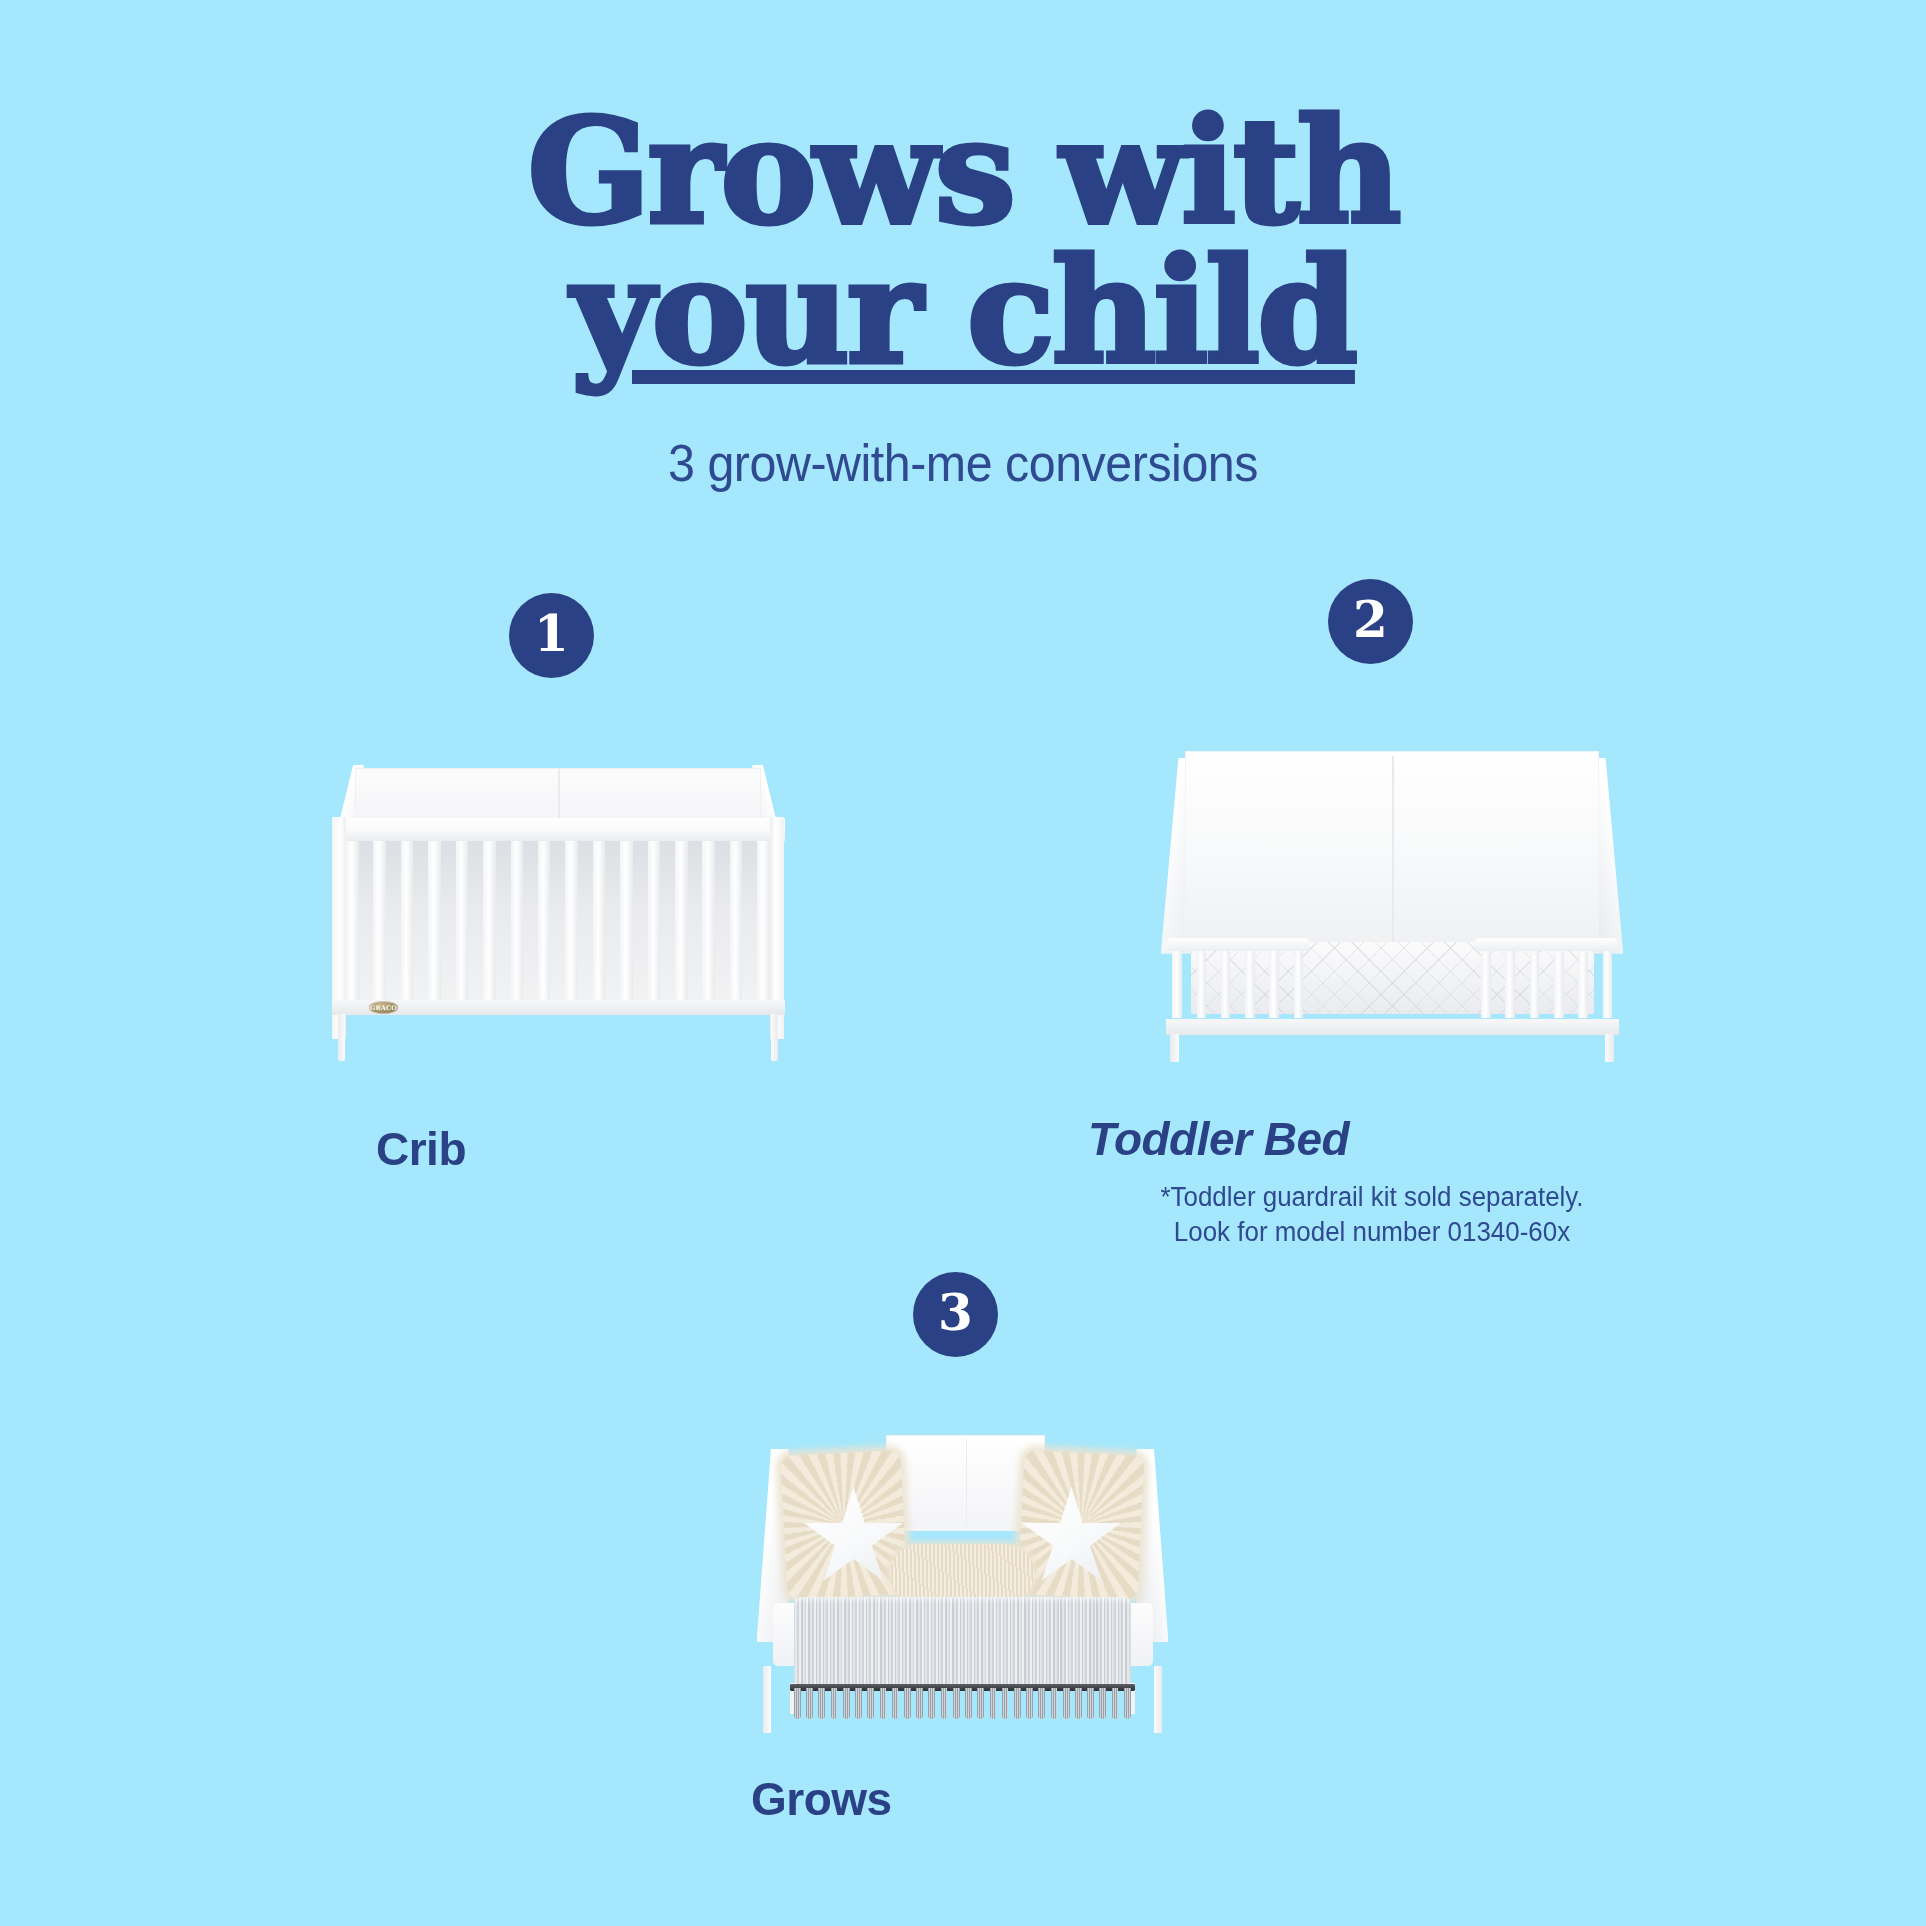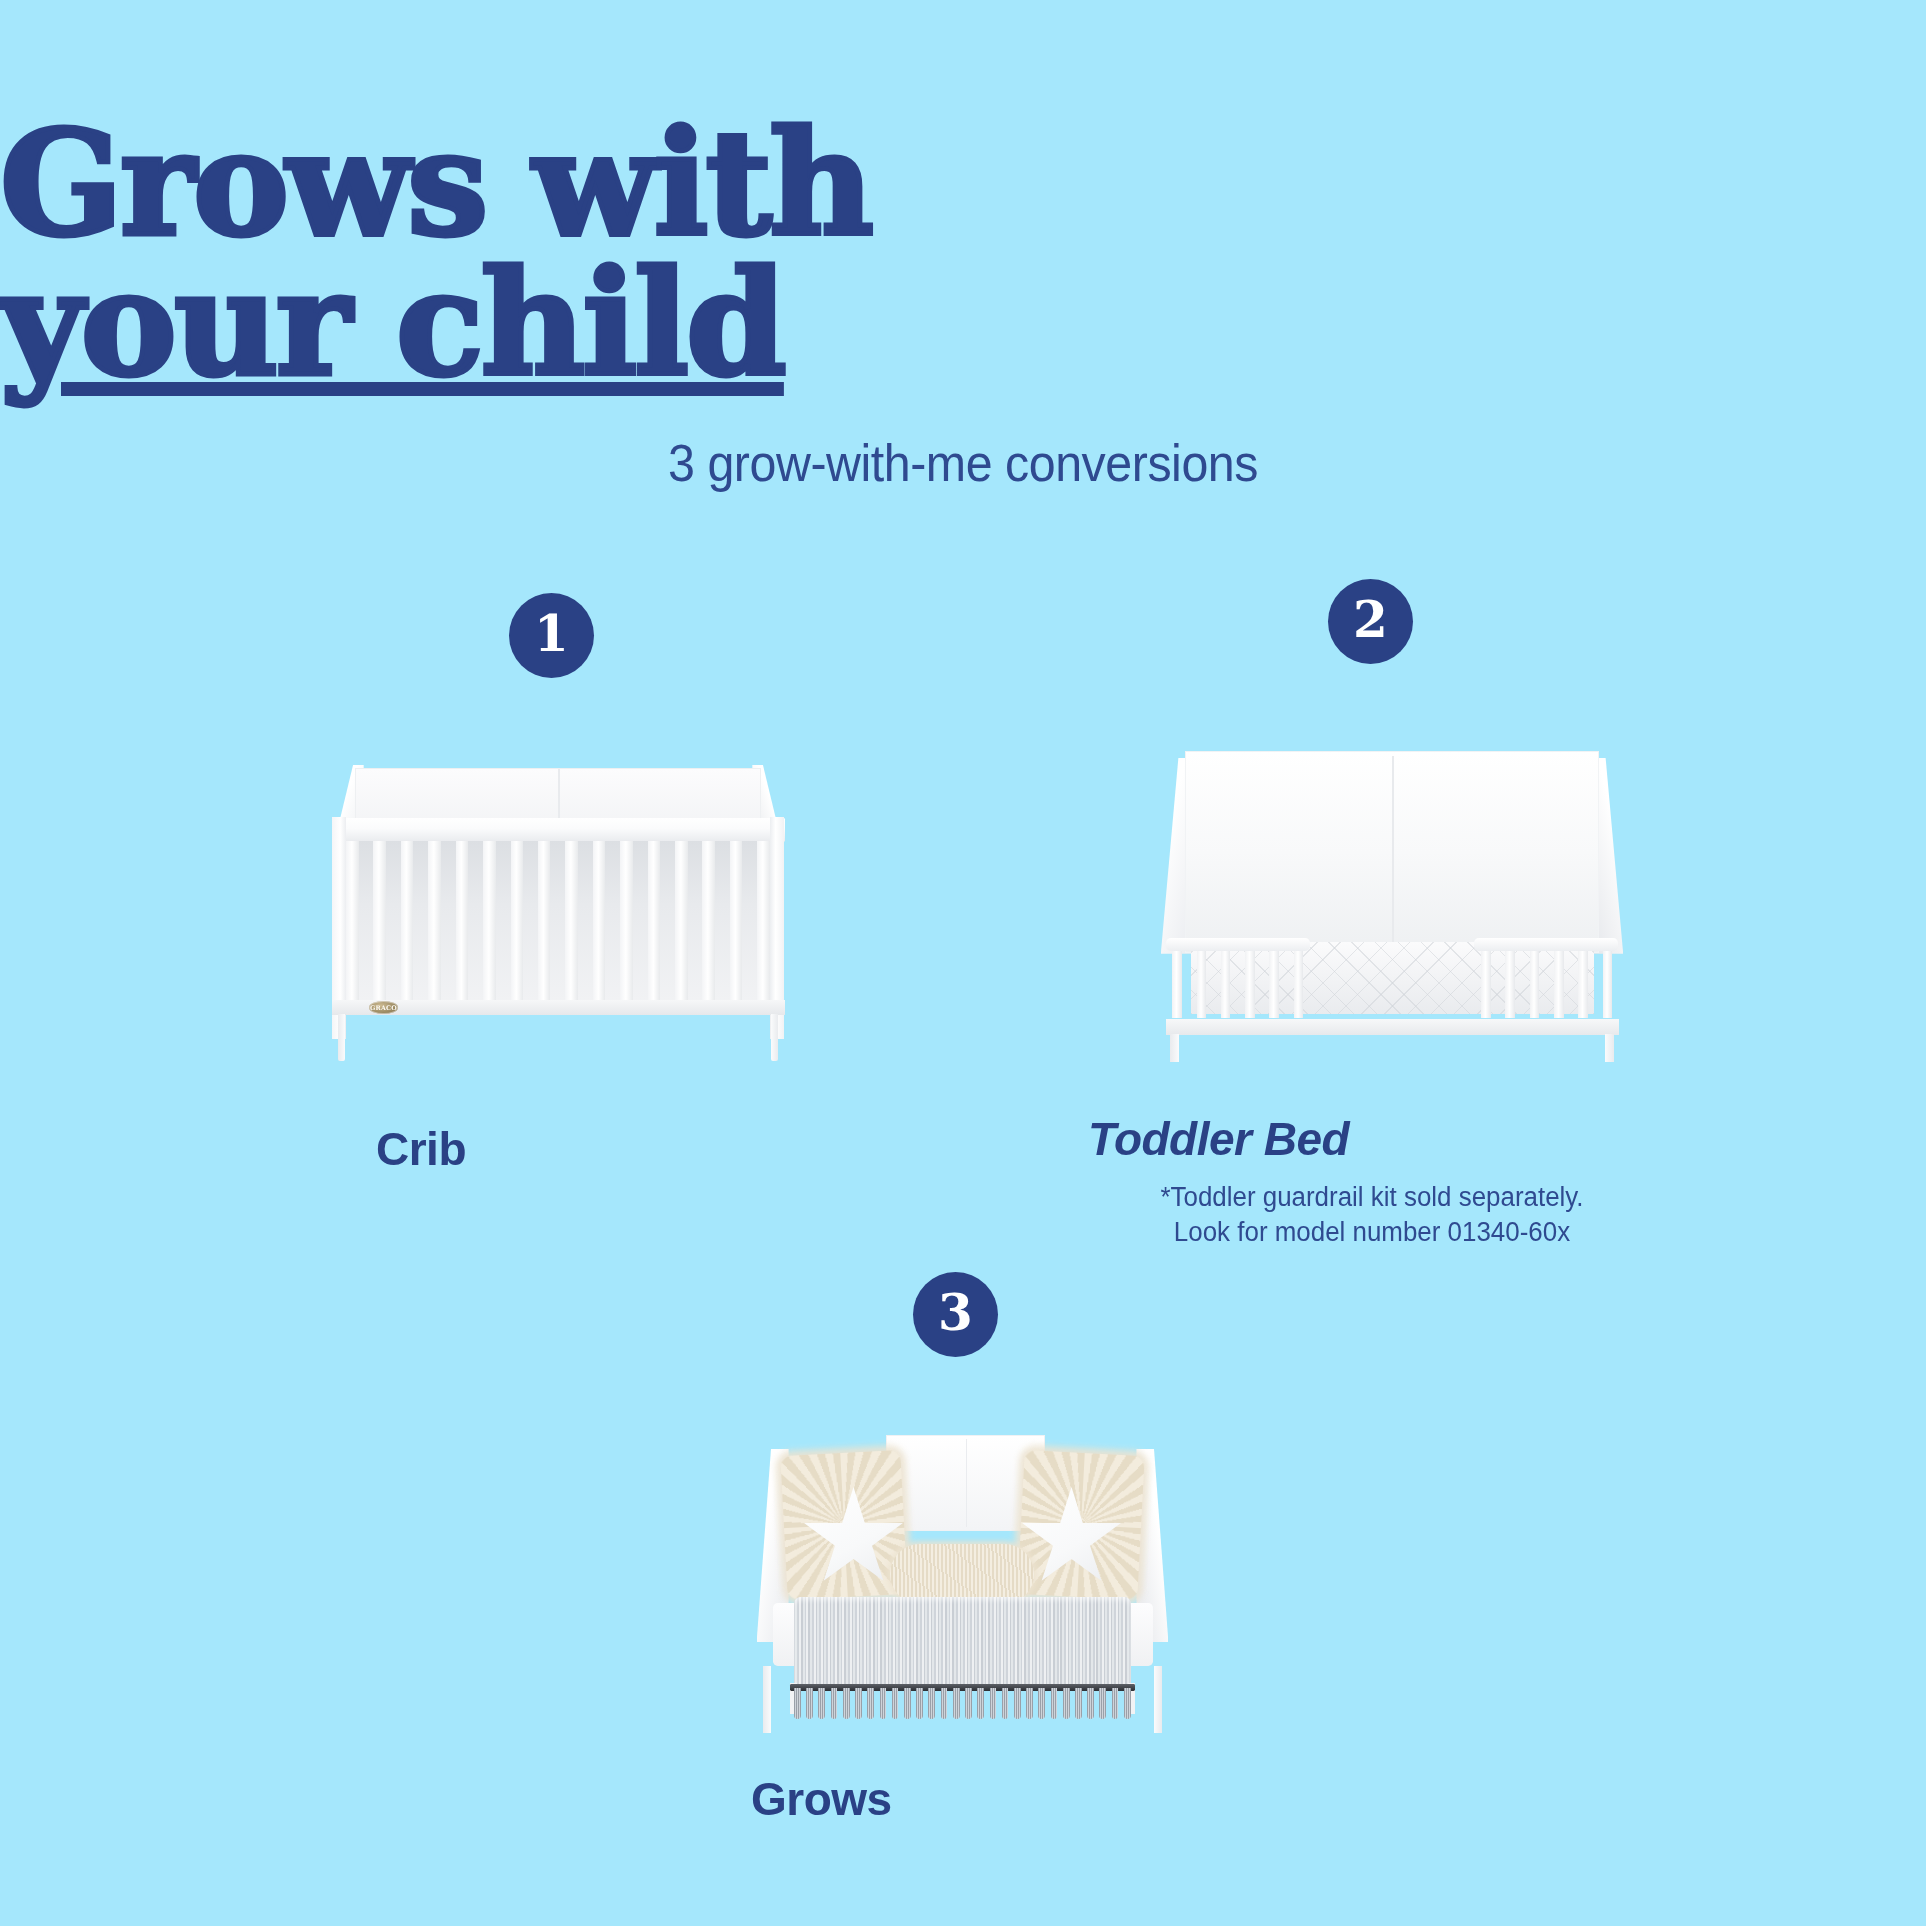--- a/index.html
+++ b/index.html
@@ -6,22 +6,22 @@
   html,body { width:1926px; height:1926px; }
   body {
     background:#a5e7fc;
     font-family:"Liberation Sans", sans-serif;
     position:relative;
     overflow:hidden;
   }
 
   
   .headline {
-    position:absolute; left:0; top:114px; width:1926px;
-    text-align:left;
+    position:absolute; left:0; top:102px; width:1926px;
+    text-align:center;
     font-family:"DejaVu Serif", serif;
     font-weight:bold;
     font-size:144px;
     line-height:0.97;
     letter-spacing:-2.9px;
     color:#2a4185;
     -webkit-text-stroke:4.8px #2a4185;
   }
   .headline .l2 { display:block;text-decoration:underline; }
 

